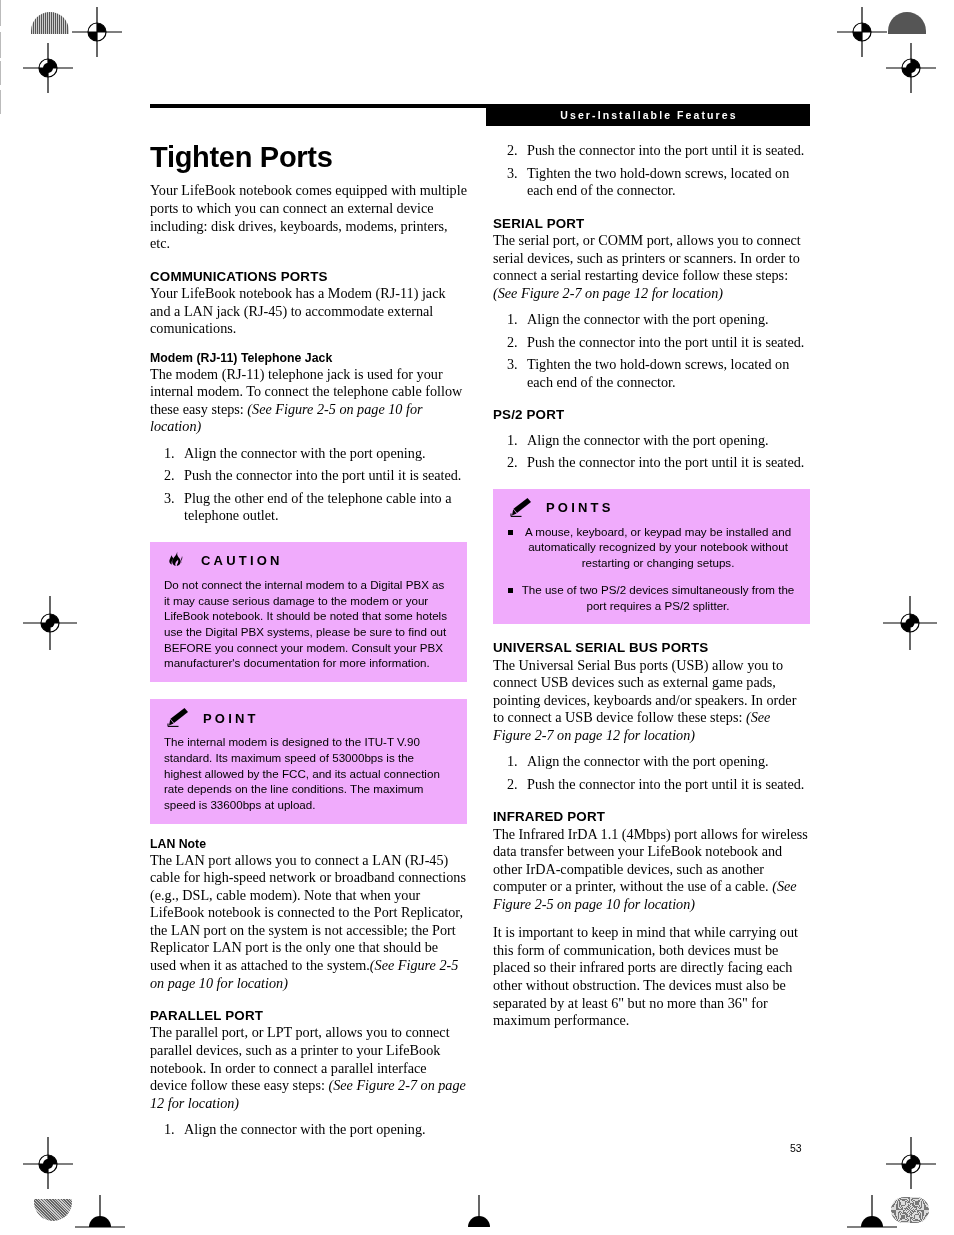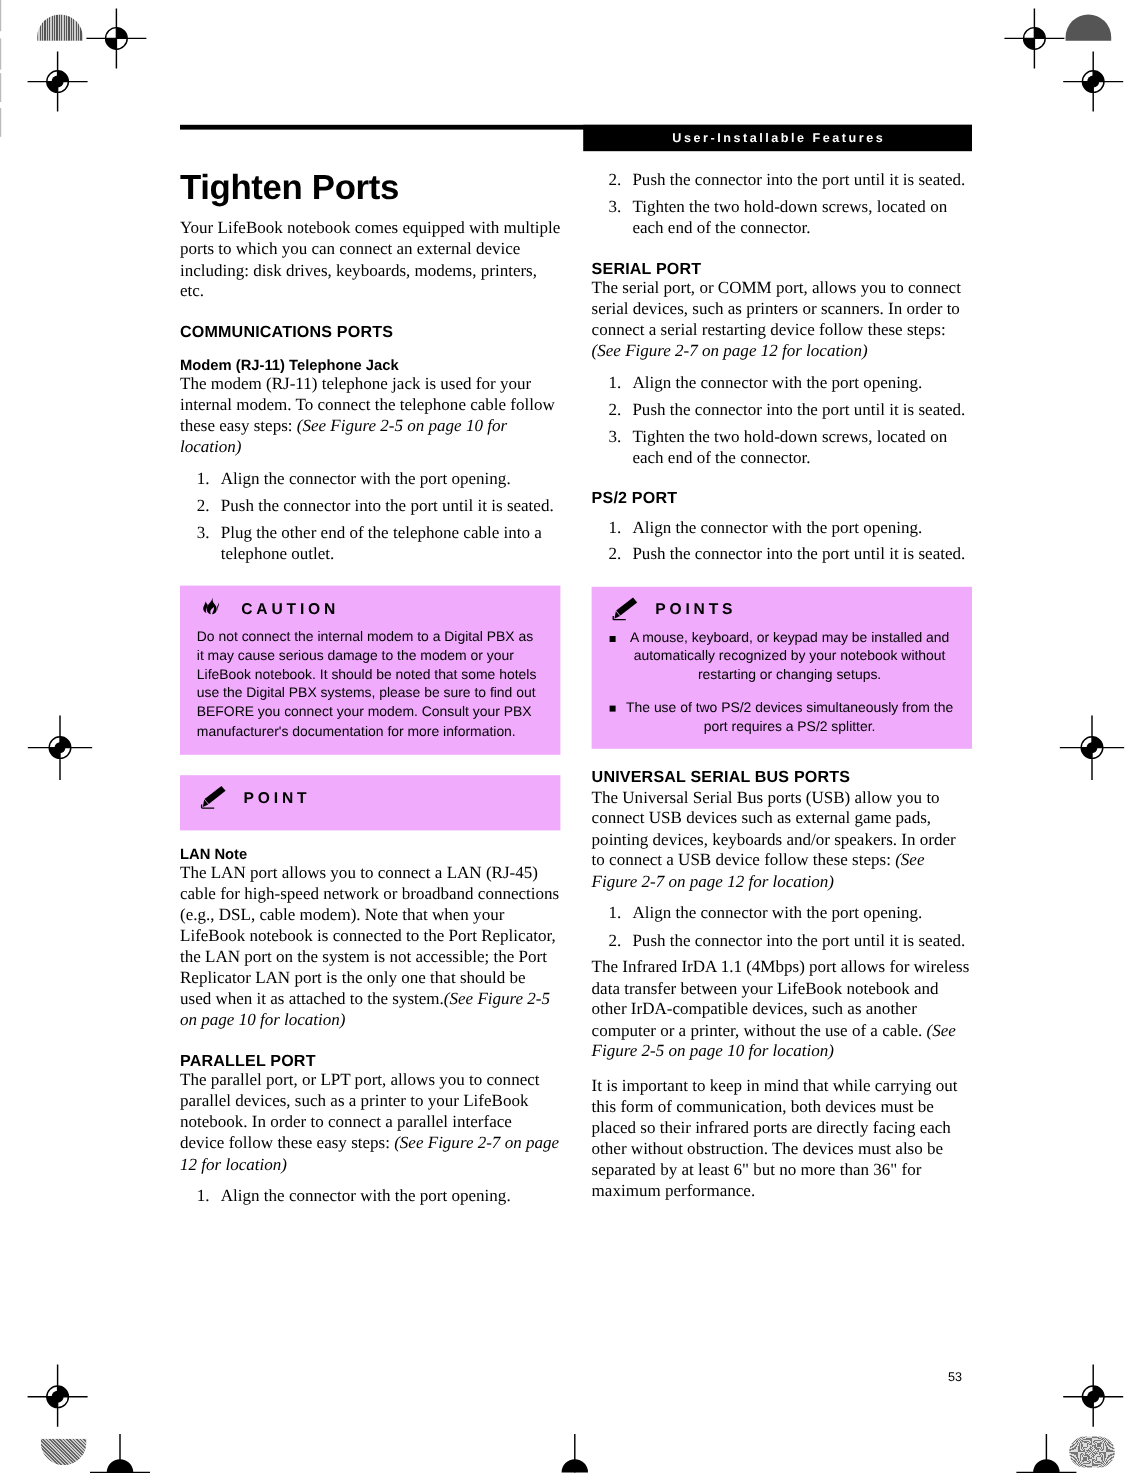--- a/index.html
+++ b/index.html
@@ -306,20 +306,21 @@
 
   <div class="cols">
 
     <div class="col col-left">
 
       <h1 class="page-title">Tighten Ports</h1>
 
       <p class="body">Your LifeBook notebook comes equipped with multiple ports to which you can connect an external device including: disk drives, keyboards, modems, printers, etc.</p>
 
       <h2 class="sec">COMMUNICATIONS PORTS</h2>
+      <p class="body">Your LifeBook notebook has a Modem (RJ-11) jack and a LAN jack (RJ-45) to accommodate external comunications.</p>
 
       <h3 class="subsec">Modem (RJ-11) Telephone Jack</h3>
       <p class="body"><span>The modem (RJ-11) telephone jack is used for your internal modem. To connect the telephone cable follow these easy steps: </span><span class="ital">(See Figure 2-5 on page 10 for location)</span></p>
       <ol class="steps">
         <li>Align the connector with the port opening.</li>
         <li>Push the connector into the port until it is seated.</li>
         <li>Plug the other end of the telephone cable into a telephone outlet.</li>
       </ol>
 
       <div class="callout">
@@ -337,20 +338,21 @@
       <div class="callout">
         <div class="callout-head">
           <svg class="icon-svg" width="24" height="22" viewBox="0 0 24 22">
             <path d="M18.5 1.0 L22.0 5.0 L8.0 16.0 L4.5 11.8 Z" fill="#000"></path>
             <path d="M4.2 12.3 L7.6 16.4 L3.0 18.6 Z" fill="#000"></path>
             <line x1="2.0" y1="19.4" x2="12.5" y2="19.4" stroke="#000" stroke-width="1.1"></line>
             <line x1="2.0" y1="19.4" x2="2.0" y2="16.4" stroke="#000" stroke-width="1.1"></line>
           </svg>
           <span class="label">POINT</span>
         </div>
+        <p>The internal modem is designed to the ITU-T V.90 standard. Its maximum speed of 53000bps is the highest allowed by the FCC, and its actual connection rate depends on the line conditions. The maximum speed is 33600bps at upload.</p>
       </div>
 
       <h3 class="subsec">LAN Note</h3>
       <p class="body"><span>The LAN port allows you to connect a LAN (RJ-45) cable for high-speed network or broadband connections (e.g., DSL, cable modem). Note that when your LifeBook notebook is connected to the Port Replicator, the LAN port on the system is not accessible; the Port Replicator LAN port is the only one that should be used when it as attached to the system.</span><span class="ital">(See Figure 2-5 on page 10 for location)</span></p>
 
       <h2 class="sec">PARALLEL PORT</h2>
       <p class="body"><span>The parallel port, or LPT port, allows you to connect parallel devices, such as a printer to your LifeBook notebook. In order to connect a parallel interface device follow these easy steps: </span><span class="ital">(See Figure 2-7 on page 12 for location)</span></p>
       <ol class="steps">
         <li>Align the connector with the port opening.</li>
       </ol>
@@ -393,19 +395,20 @@
         </ul>
       </div>
 
       <h2 class="sec">UNIVERSAL SERIAL BUS PORTS</h2>
       <p class="body"><span>The Universal Serial Bus ports (USB) allow you to connect USB devices such as external game pads, pointing devices, keyboards and/or speakers. In order to connect a USB device follow these steps: </span><span class="ital">(See Figure 2-7 on page 12 for location)</span></p>
       <ol class="steps">
         <li>Align the connector with the port opening.</li>
         <li>Push the connector into the port until it is seated.</li>
       </ol>
 
+      <h2 class="sec">INFRARED PORT</h2>
       <p class="body"><span>The Infrared IrDA 1.1 (4Mbps) port allows for wireless data transfer between your LifeBook notebook and other IrDA-compatible devices, such as another computer or a printer, without the use of a cable. </span><span class="ital">(See Figure 2-5 on page 10 for location)</span></p>
       <p class="body">It is important to keep in mind that while carrying out this form of communication, both devices must be placed so their infrared ports are directly facing each other without obstruction. The devices must also be separated by at least 6" but no more than 36" for maximum performance.</p>
     </div>
   </div>
 
   <div class="pagenum">53</div>
 </div>
 
 </body></html>

